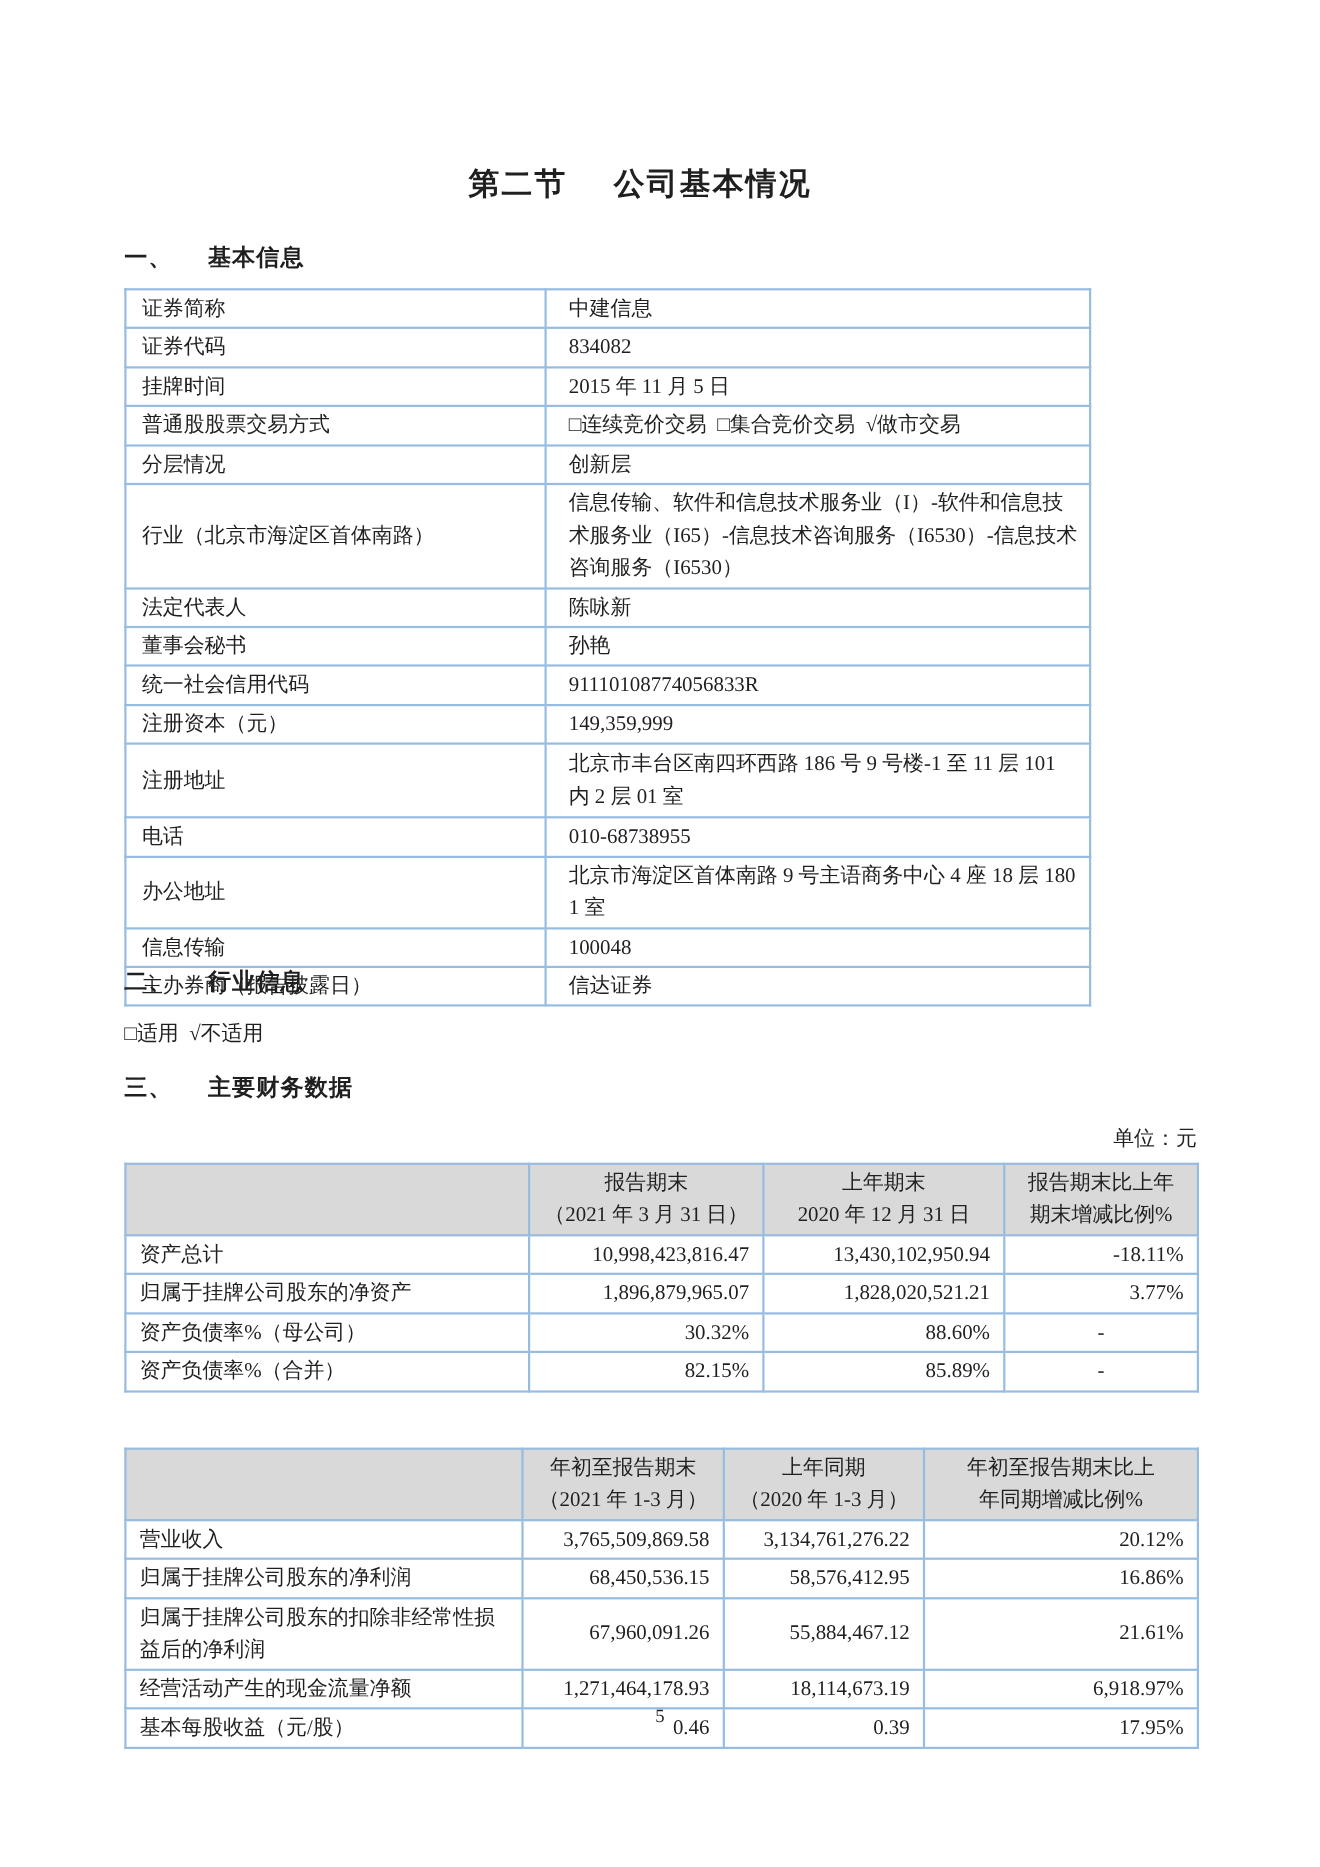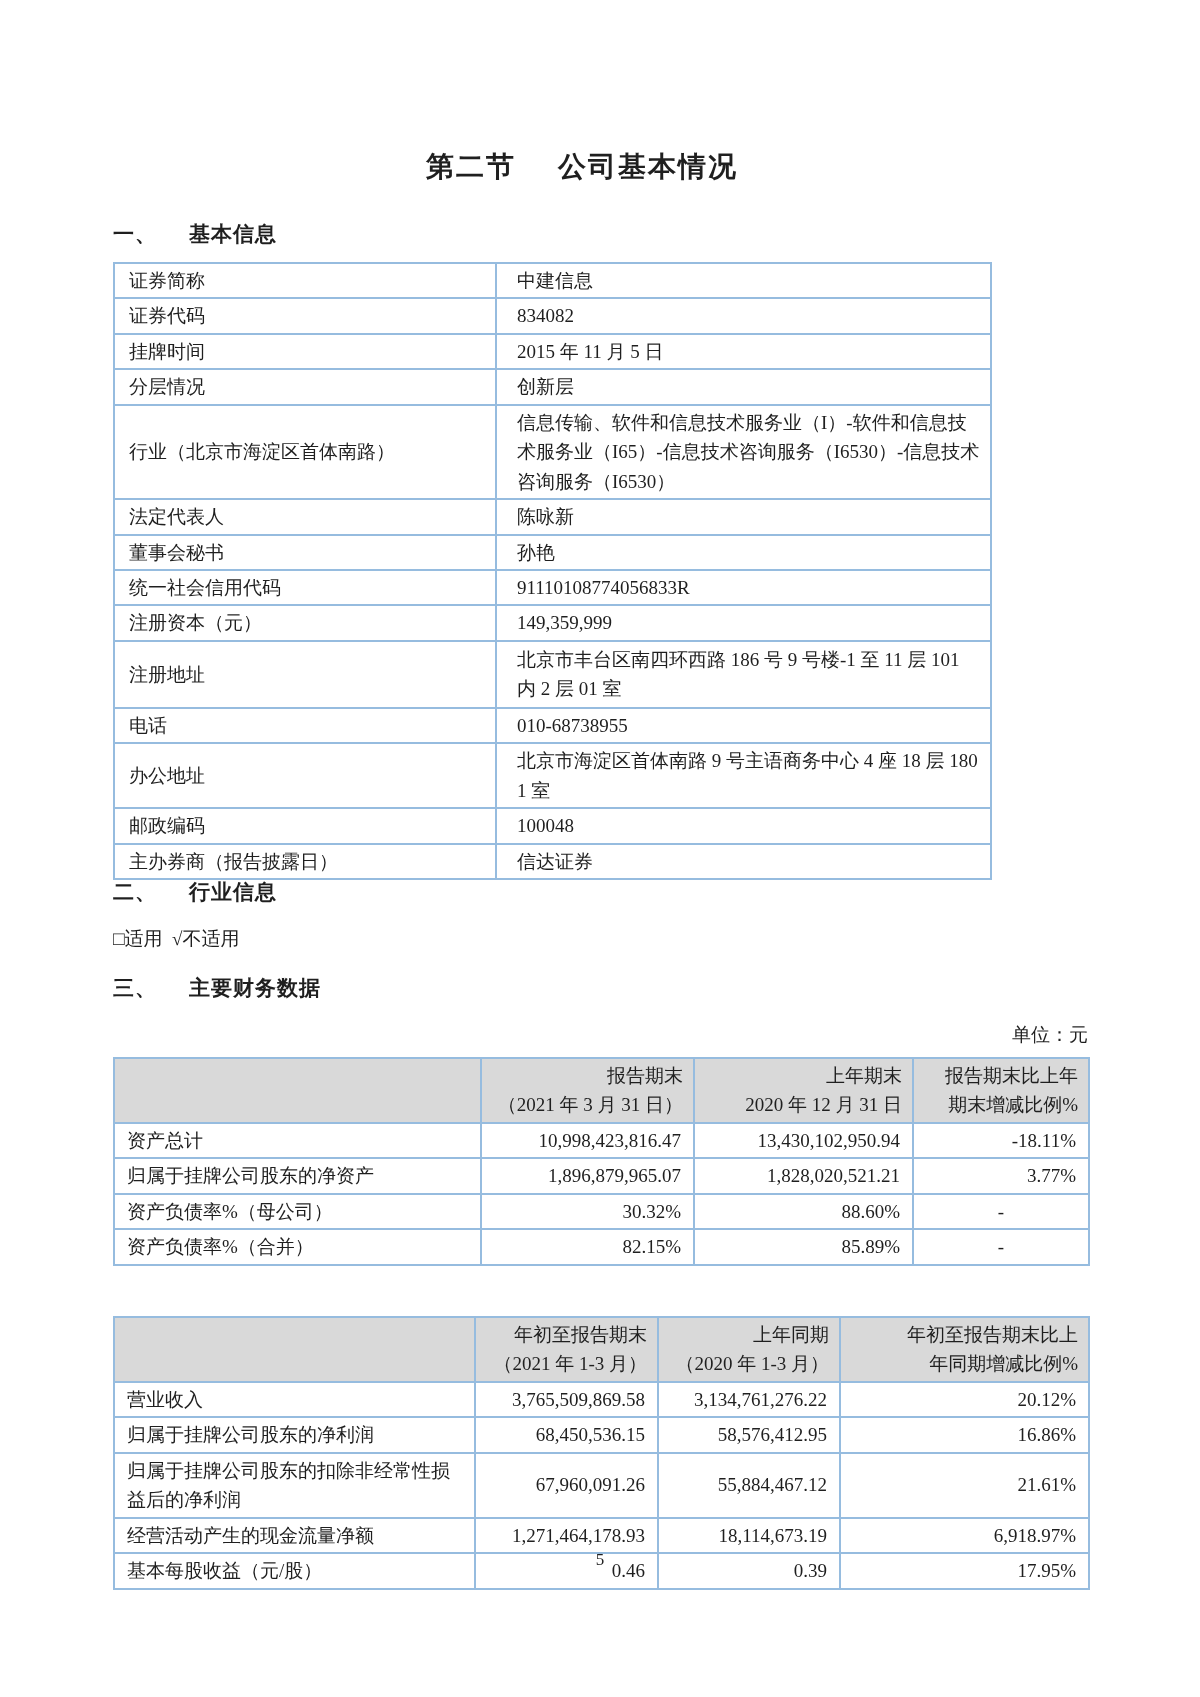--- a/index.html
+++ b/index.html
@@ -42,21 +42,21 @@
   }
   
   #basic-table{left:113px;top:262px;width:879px;}
   #basic-table td.lbl{width:356px;text-align:left;padding-left:14px;}
   #basic-table td.val{text-align:left;padding-left:20px;}
   #basic-table tr{height:34px;}
   #basic-table tr.tall{height:67px;}
 
   
   .fin-table th{
-    background:#d9d9d9;text-align:right;font-weight:bold;padding:4px 6px;
+    background:#d9d9d9;text-align:center;font-weight:bold;padding:4px 6px;
   }
   .fin-table td.lbl{text-align:left;padding-left:12px;}
   .fin-table td.num{text-align:right;padding-right:12px;}
   .fin-table td.ctr{text-align:center;}
   .fin-table tr{height:34px;}
 
   #fin-table-1{left:113px;top:1057px;width:975px;}
   #fin-table-1 tr.hdr{height:60px;}
 
   #fin-table-2{left:113px;top:1316px;width:975px;}
@@ -85,20 +85,24 @@
       </tr>
       <tr>
         <td class="lbl">证券代码</td>
         <td class="val">834082</td>
       </tr>
       <tr>
         <td class="lbl">挂牌时间</td>
         <td class="val">2015 年 11 月 5 日</td>
       </tr>
       <tr>
+        <td class="lbl">普通股股票交易方式</td>
+        <td class="val">□连续竞价交易  □集合竞价交易  √做市交易</td>
+      </tr>
+      <tr>
         <td class="lbl">分层情况</td>
         <td class="val">创新层</td>
       </tr>
       <tr class="tall">
         <td class="lbl">行业（北京市海淀区首体南路）</td>
         <td class="val">信息传输、软件和信息技术服务业（I）-软件和信息技术服务业（I65）-信息技术咨询服务（I6530）-信息技术咨询服务（I6530）</td>
       </tr>
       <tr>
         <td class="lbl">法定代表人</td>
         <td class="val">陈咏新</td>
@@ -121,21 +125,21 @@
       </tr>
       <tr>
         <td class="lbl">电话</td>
         <td class="val">010-68738955</td>
       </tr>
       <tr>
         <td class="lbl">办公地址</td>
         <td class="val">北京市海淀区首体南路 9 号主语商务中心 4 座 18 层 1801 室</td>
       </tr>
       <tr>
-        <td class="lbl">邮政编码</td>
+        <td class="lbl">信息传输</td>
         <td class="val">100048</td>
       </tr>
       <tr>
         <td class="lbl">主办券商（报告披露日）</td>
         <td class="val">信达证券</td>
       </tr>
     </tbody>
   </table>
 
   <div class="sec-heading" style="top:878px;"><span class="sec-num">二、</span><span>行业信息</span></div>

